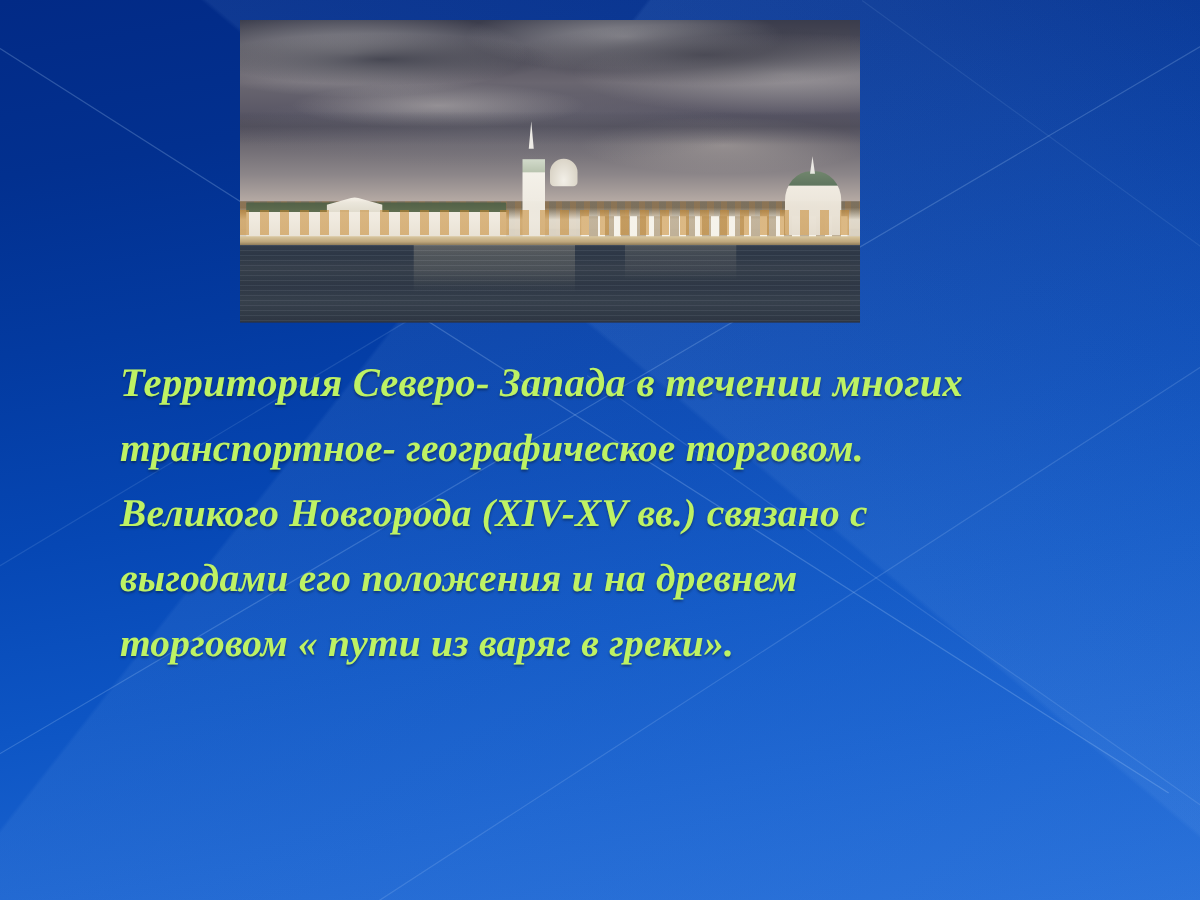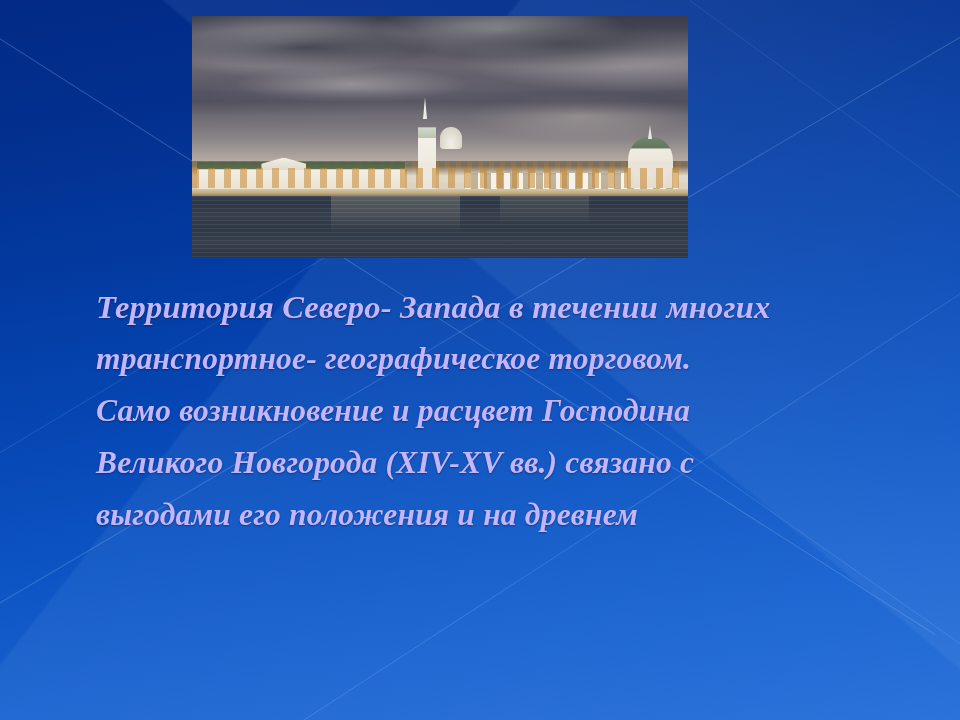--- a/index.html
+++ b/index.html
@@ -262,21 +262,21 @@
     width: 18%; height: 50%;
     background: linear-gradient(180deg, rgba(214,202,172,0.18), rgba(214,202,172,0) 90%);
   }
 
   
   .body-text {
     position: absolute;
     left: 96px;
     top: 281px;
     width: 790px;
-    color: #c4b5fd;
+    color: #bef264;
     font-family: "Liberation Serif", "DejaVu Serif", serif;
     font-style: italic;
     font-weight: 700;
     font-size: 31.5px;
     line-height: 52px;
     letter-spacing: 0.2px;
     text-shadow: 0 1px 2px rgba(0,0,0,0.35);
     white-space: nowrap;
   }
   .body-text .line { display: block; }
@@ -322,18 +322,18 @@
         <div class="water-reflection"></div>
         <div class="water-reflection-2"></div>
         <div class="water-ripples"></div>
       </div>
     </div>
   </div>
 
   <div class="body-text">
     <span class="line">Территория Северо- Запада в течении многих</span>
     <span class="line">транспортное- географическое торговом.</span>
-    <span class="line">Само возникновение и расцвет Господина</span>
     <span class="line">Великого Новгорода (XIV-XV вв.) связано с</span>
     <span class="line">выгодами его положения и на древнем</span>
+    <span class="line">торговом « пути из варяг в греки».</span>
   </div>
 
 </div>
 
 </body></html>

